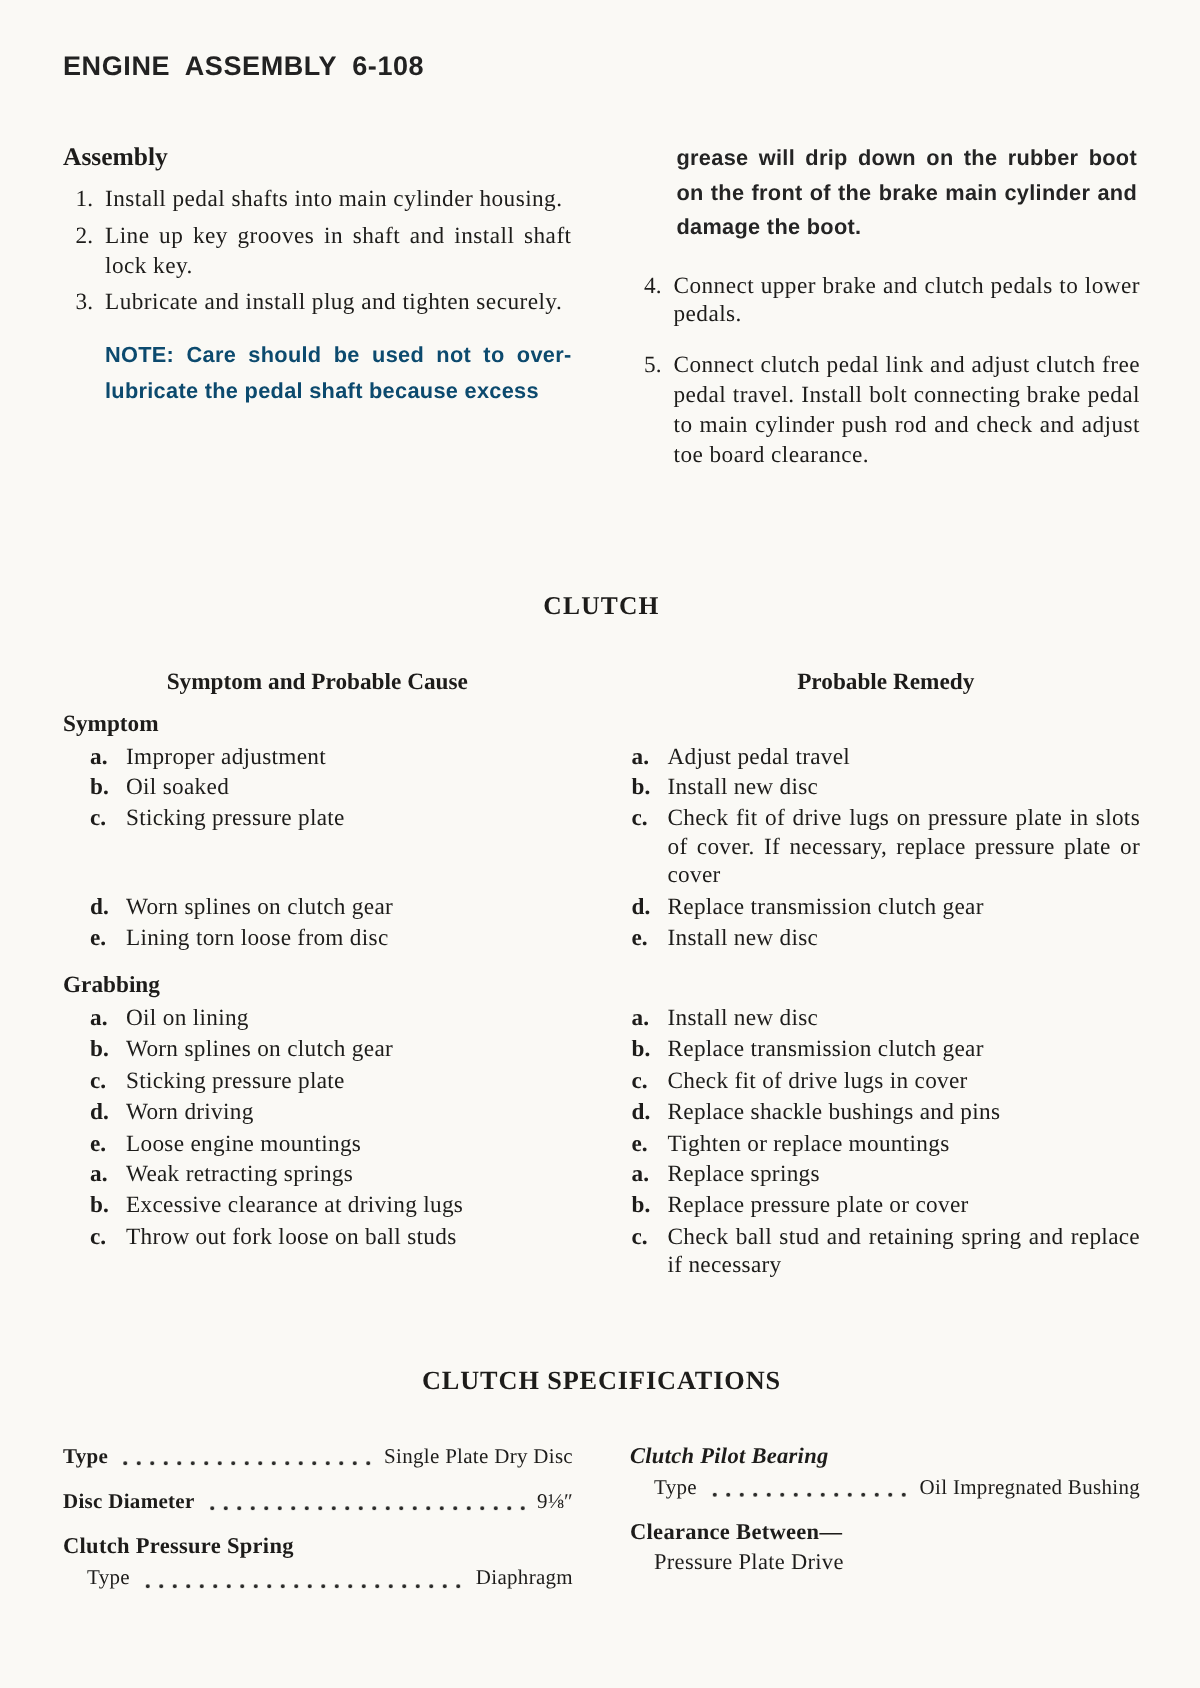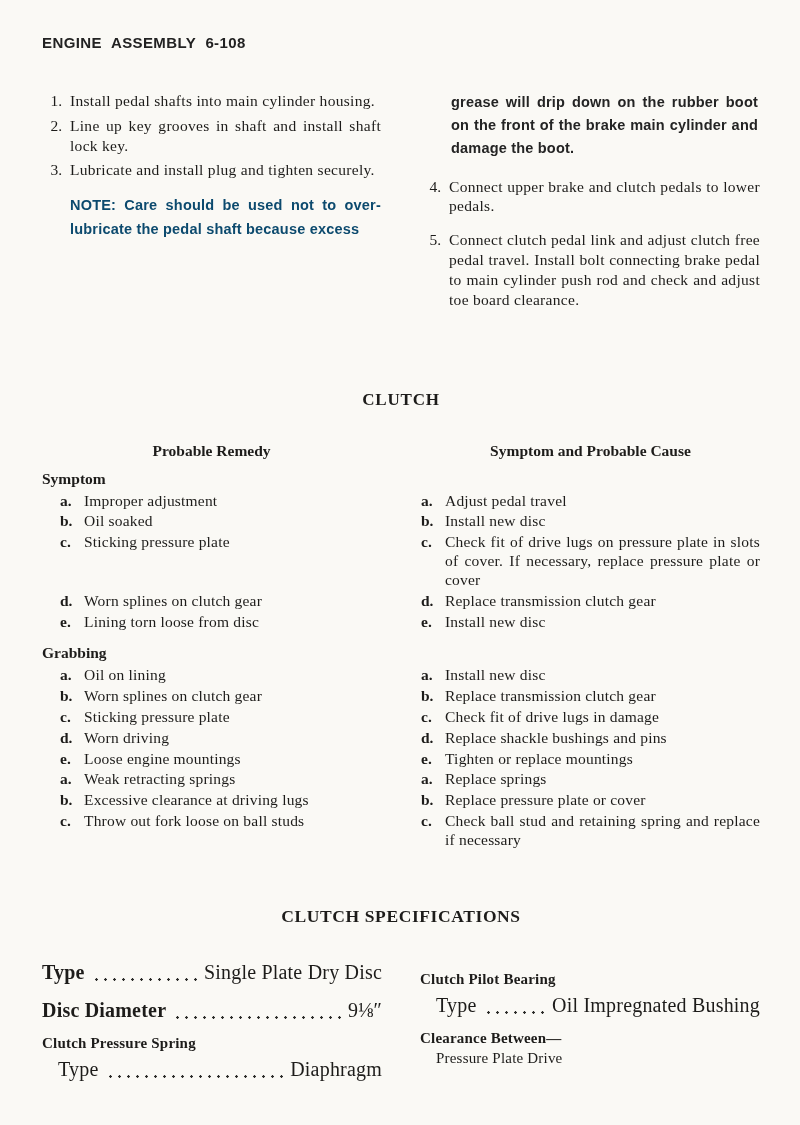--- a/index.html
+++ b/index.html
@@ -18,21 +18,21 @@
     box-sizing: border-box;
     width: 800px;
     height: 1125px;
     padding: 34px 40px 0 42px;
   }
 
   
   .running-head {
     font-family: "Liberation Sans", sans-serif;
     font-weight: 700;
-    font-size: 15px;
+    font-size: 18px;
     letter-spacing: 0.4px;
     word-spacing: 5px;
     color: #222;
   }
 
   
   .asm-grid {
     margin-top: 40px;
     display: grid;
     grid-template-columns: 1fr 1fr;
@@ -146,21 +146,21 @@
   .specs { margin-top: 54px; }
   .spec-grid {
     margin-top: 32px;
     display: grid;
     grid-template-columns: 1fr 1fr;
     column-gap: 38px;
   }
   .spec-entry {
     display: flex;
     align-items: baseline;
-    font-size: 20px;
+    font-size: 14px;
     line-height: 1.3;
     margin-top: 4px;
   }
   .spec-entry.toplevel { margin-top: 12px; }
   .spec-entry.first { margin-top: 0; }
   .indent1 { padding-left: 16px; }
   .spec-label { white-space: nowrap; letter-spacing: 0.2px; }
   .spec-label.bold { font-weight: 700; }
   .leader {
     flex: 1 1 auto;
@@ -172,36 +172,37 @@
     background-repeat: repeat-x;
     background-position: 2px calc(100% - 3px);
   }
   .spec-value { white-space: nowrap; letter-spacing: 0.2px; }
   .spec-header {
     font-weight: 700;
     font-size: 15px;
     margin-top: 12px;
     letter-spacing: 0.2px;
   }
-  .spec-header.first { margin-top: 12px; }
+  .spec-header.first { margin-top: 0; font-style: italic; }
   .spec-plain {
     font-size: 15px;
     margin-top: 3px;
     letter-spacing: 0.2px;
   }
 </style>
 </head>
 <body>
 
 <div class="page">
 
   <div class="running-head">ENGINE ASSEMBLY 6-108</div>
 
   <div class="asm-grid">
     <div>
+      <div class="asm-title">Assembly</div>
 
       <div class="step">
         <span class="step-num">1.</span>
         <span class="step-text">Install pedal shafts into main cylinder housing.</span>
       </div>
       <div class="step">
         <span class="step-num">2.</span>
         <span class="step-text">Line up key grooves in shaft and install shaft lock key.</span>
       </div>
       <div class="step">
@@ -223,22 +224,22 @@
         <span class="step-num">5.</span>
         <span class="step-text">Connect clutch pedal link and adjust clutch free pedal travel. Install bolt connecting brake pedal to main cylinder push rod and check and adjust toe board clearance.</span>
       </div>
     </div>
   </div>
 
   <div class="troubles">
     <div class="sub-title">CLUTCH</div>
 
     <div class="t-head-row">
+      <div class="t-head">Symptom and Probable Cause</div>
       <div class="t-head">Probable Remedy</div>
-      <div class="t-head">Symptom and Probable Cause</div>
     </div>
 
     <div class="t-symptom">Symptom</div>
 
     <div class="t-row">
       <div class="t-cell cause">
         <span class="letter">a.</span>
         <span class="t-text">Improper adjustment</span>
       </div>
       <div class="t-cell">
@@ -309,21 +310,21 @@
         <span class="t-text">Replace transmission clutch gear</span>
       </div>
     </div>
     <div class="t-row">
       <div class="t-cell cause">
         <span class="letter">c.</span>
         <span class="t-text">Sticking pressure plate</span>
       </div>
       <div class="t-cell">
         <span class="letter">c.</span>
-        <span class="t-text">Check fit of drive lugs in damage</span>
+        <span class="t-text">Check fit of drive lugs in cover</span>
       </div>
     </div>
     <div class="t-row">
       <div class="t-cell cause">
         <span class="letter">d.</span>
         <span class="t-text">Worn driving</span>
       </div>
       <div class="t-cell">
         <span class="letter">d.</span>
         <span class="t-text">Replace shackle bushings and pins</span>

